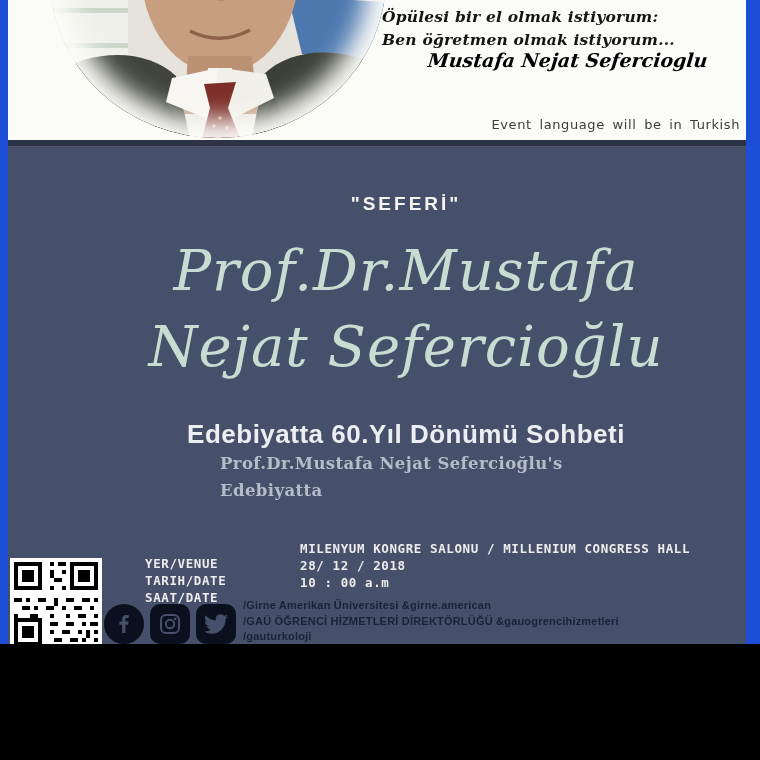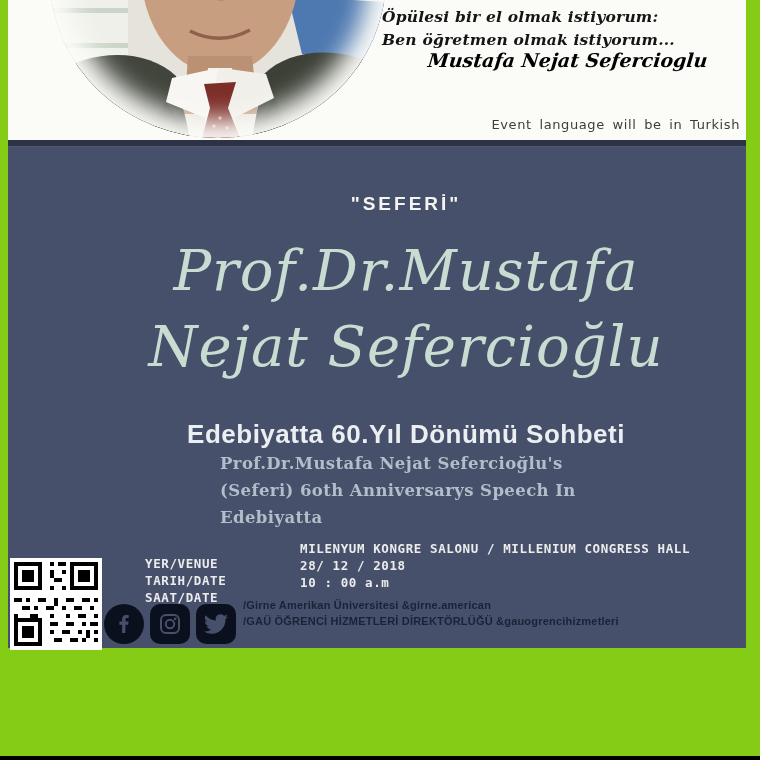--- a/index.html
+++ b/index.html
@@ -1,16 +1,16 @@
 <!DOCTYPE html>
 <html><head>
 <meta charset="utf-8">
 <style>
   html,body{margin:0;padding:0;background:#000;}
-  .canvas{position:relative;width:760px;height:756px;background:#84cc16;overflow:hidden;
+  .canvas{position:relative;width:760px;height:644px;background:#1d4ed8;overflow:hidden;
           font-family:"Liberation Sans",sans-serif;}
 
   
   .white-sec{position:absolute;left:8px;top:0;width:738px;height:140px;background:#fbfbf8;overflow:hidden;}
   .photo{position:absolute;left:42px;top:-182px;width:336px;height:320px;border-radius:50%;overflow:hidden;background:#e5e3dc;}
   .photo::after{content:"";position:absolute;inset:0;border-radius:50%;
                 box-shadow:inset 0 0 24px 18px #fbfbf8;}
   .quote{position:absolute;left:374px;top:5px;font-family:"DejaVu Serif",serif;
          font-style:italic;font-weight:bold;font-size:15.5px;line-height:23px;color:#151515;letter-spacing:.2px;}
   .signature{position:absolute;right:38px;top:49px;font-family:"DejaVu Serif",serif;
@@ -94,21 +94,20 @@
 
     <div class="centered title">
       <div>Prof.Dr.Mustafa</div>
       <div>Nejat Sefercioğlu</div>
     </div>
 
     <div class="centered subtitle-tr">Edebiyatta 60.Yıl Dönümü Sohbeti</div>
 
     <div class="subtitle-en">
       <div>Prof.Dr.Mustafa Nejat Sefercioğlu's</div>
-      <div>(Seferi) 6oth Anniversarys Speech In</div>
       <div>Edebiyatta</div>
     </div>
 
     <div class="details">
       <div class="row">
         <span class="lbl">YER/VENUE</span>
         <span>MILENYUM KONGRE SALONU / MILLENIUM CONGRESS HALL</span>
       </div>
       <div class="row">
         <span class="lbl">TARIH/DATE</span>
@@ -164,16 +163,17 @@
       <div class="icon sq">
         <svg width="24" height="24" viewBox="0 0 24 24">
           <path fill="#47506a" d="M24 4.56c-.89.39-1.84.65-2.83.77a4.93 4.93 0 0 0 2.16-2.72c-.95.56-2 .96-3.13 1.18A4.92 4.92 0 0 0 11.7 7.3c0 .39.04.76.13 1.12A13.98 13.98 0 0 1 1.67 3.16a4.92 4.92 0 0 0 1.52 6.57 4.9 4.9 0 0 1-2.23-.62v.06c0 2.39 1.7 4.38 3.95 4.83-.41.11-.85.17-1.3.17-.31 0-.62-.03-.92-.09a4.93 4.93 0 0 0 4.6 3.42A9.87 9.87 0 0 1 0 19.54a13.94 13.94 0 0 0 7.55 2.21c9.06 0 14-7.5 14-14v-.63A10 10 0 0 0 24 4.56z"></path>
         </svg>
       </div>
     </div>
 
     <div class="social">
       <div>/Girne Amerikan Üniversitesi &amp;girne.american</div>
       <div>/GAÜ ÖĞRENCİ HİZMETLERİ DİREKTÖRLÜĞÜ &amp;gauogrencihizmetleri</div>
+      <div>/gauturkoloji</div>
     </div>
 
   </div>
 </div>
 
 </body></html>

